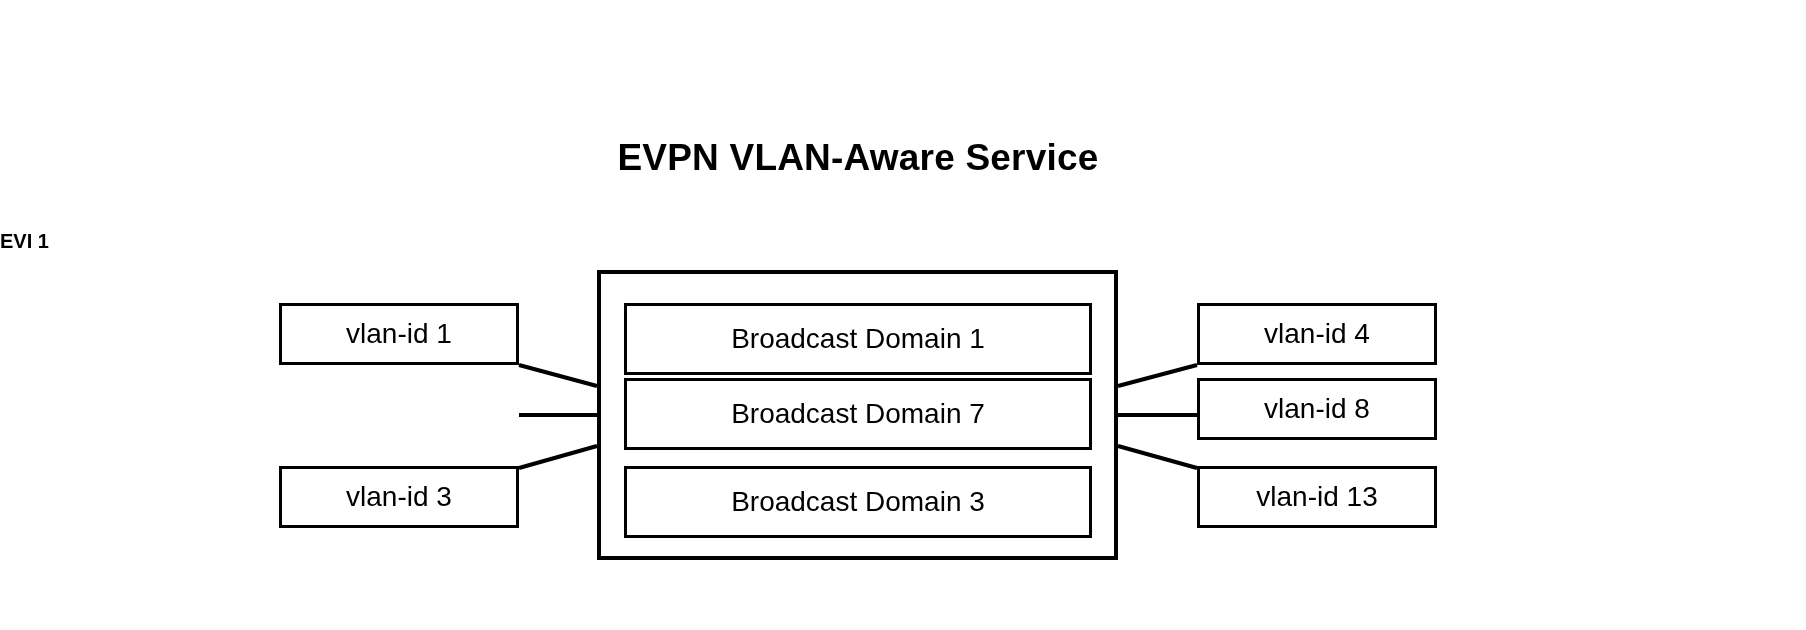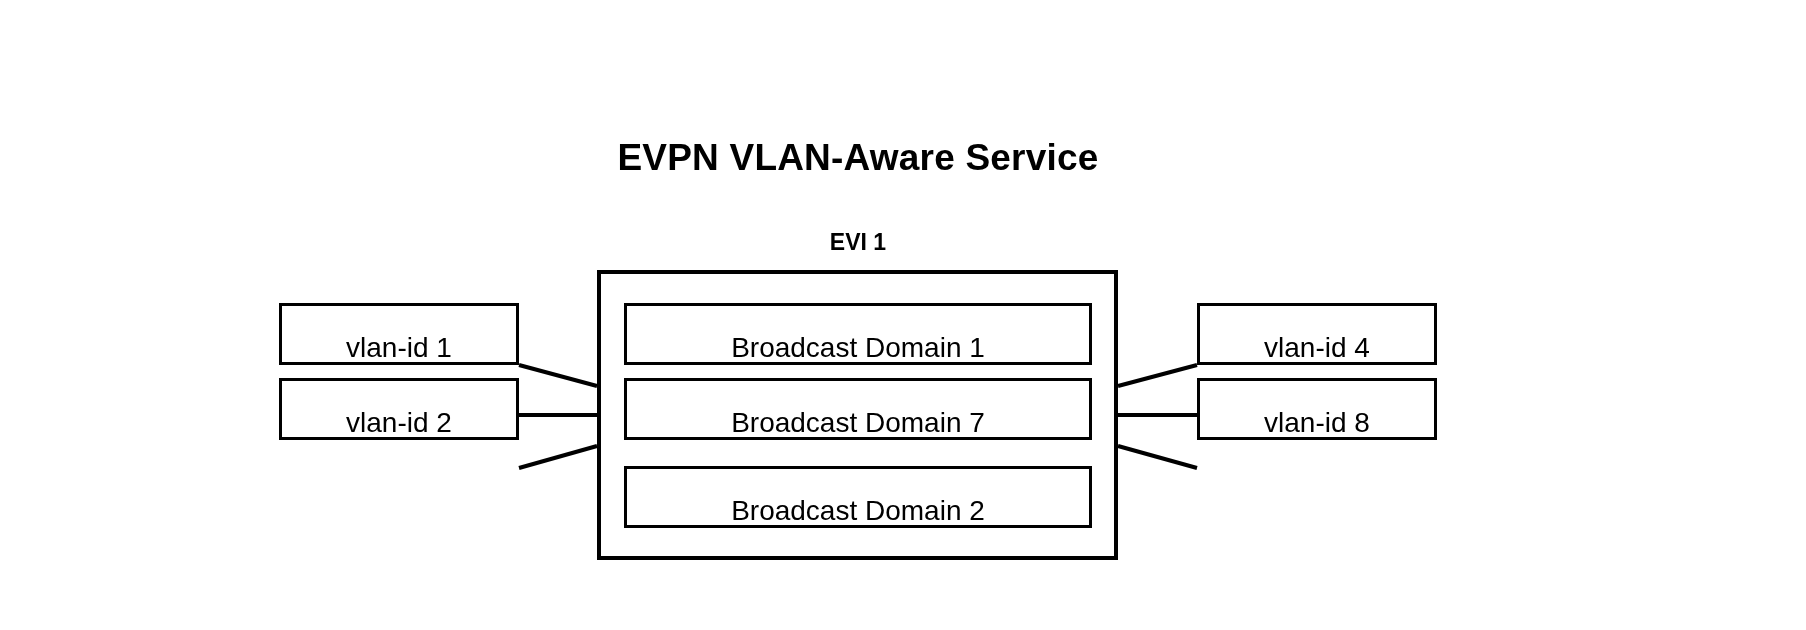--- a/index.html
+++ b/index.html
@@ -32,22 +32,21 @@
     font-weight: bold;
     letter-spacing: 0.2px;
     line-height: 1;
     white-space: nowrap;
   }
   .evi-title {
     position: absolute;
     left: 0;
     top: 231px;
     width: 1716px;
-    text-align: center;
-    font-size: 23px;
+    font-size: 20px;
     font-weight: bold;
     line-height: 1;
     white-space: nowrap;
   }
 
   
   #wires {
     position: absolute;
     left: 0;
     top: 0;
@@ -67,41 +66,41 @@
     box-sizing: border-box;
   }
 
   
   .node-box {
     position: absolute;
     border: 3px solid #000000;
     background: #ffffff;
     box-sizing: border-box;
     display: flex;
-    align-items: flex-end;
+    align-items: center;
     justify-content: center;
     line-height: 1;
   }
   .node-label {
     font-size: 28px;
     font-weight: normal;
     white-space: nowrap;
   }
 
   .vlan-box {
     width: 240px;
     height: 62px;
   }
   .vlan-left  { left: 279px; }
   .vlan-right { left: 1197px; }
 
   .bd-box {
     left: 624px;
     width: 468px;
-    height: 62px;
+    height: 72px;
   }
 
   
   .row-1 { top: 303px; }
   .row-2 { top: 378px; }
   .row-3 { top: 466px; }
 </style>
 </head>
 <body>
 
@@ -124,34 +123,37 @@
     <line x1="1118" y1="415" x2="1197" y2="415" stroke="#000000" stroke-width="4"></line>
 
     <line x1="1118" y1="446" x2="1197" y2="468" stroke="#000000" stroke-width="4"></line>
   </svg>
 
   <div class="evi-container"></div>
 
   <div class="node-box vlan-box vlan-left row-1">
     <span class="node-label">vlan-id 1</span>
   </div>
-  <div class="node-box vlan-box vlan-left row-2">
-    <span class="node-label">vlan-id 2</span>
+  <div class="node-box vlan-box vlan-left row-3">
+    <span class="node-label">vlan-id 3</span>
   </div>
 
   <div class="node-box bd-box row-1">
     <span class="node-label">Broadcast Domain 1</span>
   </div>
   <div class="node-box bd-box row-2">
     <span class="node-label">Broadcast Domain 7</span>
   </div>
   <div class="node-box bd-box row-3">
-    <span class="node-label">Broadcast Domain 2</span>
+    <span class="node-label">Broadcast Domain 3</span>
   </div>
 
   <div class="node-box vlan-box vlan-right row-1">
     <span class="node-label">vlan-id 4</span>
   </div>
   <div class="node-box vlan-box vlan-right row-2">
     <span class="node-label">vlan-id 8</span>
   </div>
+  <div class="node-box vlan-box vlan-right row-3">
+    <span class="node-label">vlan-id 13</span>
+  </div>
 
 </div>
 
 </body></html>

